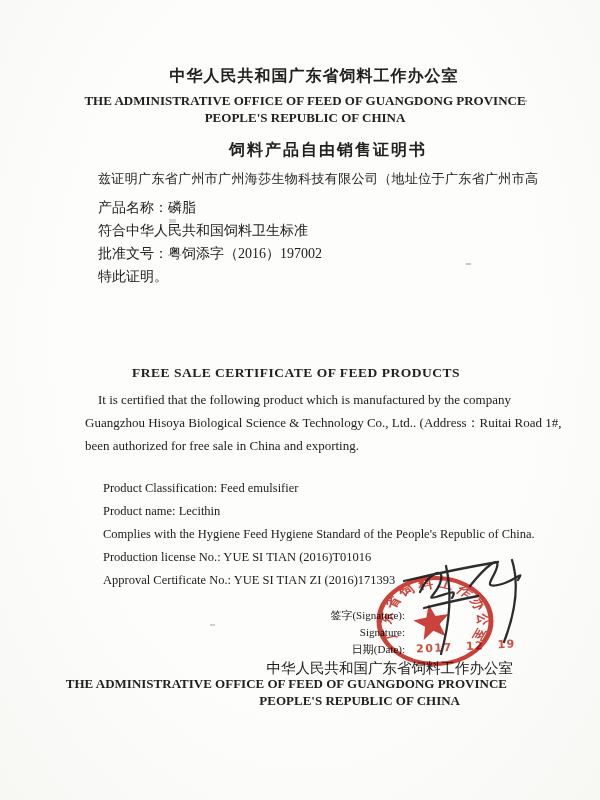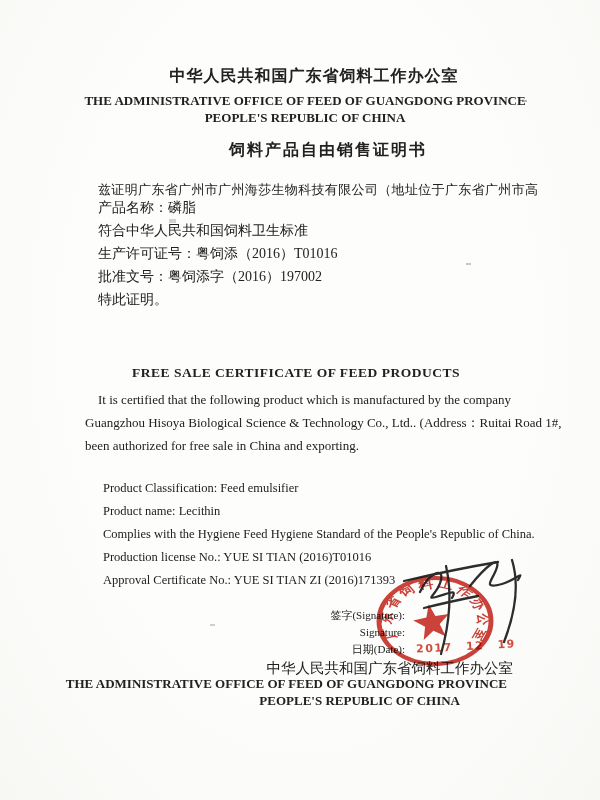--- a/index.html
+++ b/index.html
@@ -14,21 +14,21 @@
 
   
   .hdr-zh   { top:66px;  left:14px; font-size:16px; font-weight:bold; letter-spacing:1px; }
   .hdr-en1  { top:93px;  left:5px;  font-size:13px; font-weight:bold; }
   .hdr-en2  { top:110px; left:5px;  font-size:13px; font-weight:bold; }
   .doc-title{ top:140px; left:28px; font-size:16px; font-weight:bold; letter-spacing:2px; }
 
   
   .zh-para { left:78px; top:170px; width:460px; font-size:13px; line-height:17px; }
   .zh-para .pl { white-space:nowrap; }
-  .zh-para .pl.justify { text-indent:20px; text-align-last:justify;margin-top:11px; }
+  .zh-para .pl.justify { text-indent:20px; text-align-last:justify; }
   .zh-details { left:98px; top:196px; font-size:14px; line-height:23px; }
   .zh-details .dl { white-space:nowrap; }
 
   
   .en-title { top:365px; left:-4px; font-size:13.5px; font-weight:bold; letter-spacing:0.5px; }
   .en-para { left:85px; top:388px; font-size:13px; line-height:23px;font-family:Liberation Serif, serif; }
   .en-para .pl { white-space:nowrap; }
   .en-para .pl.indent { padding-left:13px; }
   .en-details { left:103px; top:477px; font-size:12.5px; line-height:23px; }
   .en-details .dl { white-space:nowrap; }
@@ -72,21 +72,20 @@
 
   <div class="c-line doc-title">饲料产品自由销售证明书</div>
 
   <div class="abs zh-para">
     <div class="pl justify">兹证明广东省广州市广州海莎生物科技有限公司（地址位于广东省广州市高</div>
   </div>
 
   <div class="abs zh-details">
     <div class="dl">产品名称：磷脂</div>
     <div class="dl">符合中华人民共和国饲料卫生标准</div>
-    <div class="dl">生产许可证号：粤饲添（2016）T01016</div>
     <div class="dl">批准文号：粤饲添字（2016）197002</div>
     <div class="dl">特此证明。</div>
   </div>
 
   <div class="c-line en-title">FREE SALE CERTIFICATE OF FEED PRODUCTS</div>
 
   <div class="abs en-para">
     <div class="pl indent">It is certified that the following product which is manufactured by the company</div>
     <div class="pl">Guangzhou Hisoya Biological Science &amp; Technology Co., Ltd.. (Address：Ruitai Road 1#,</div>
     <div class="pl">been authorized for free sale in China and exporting.</div>

